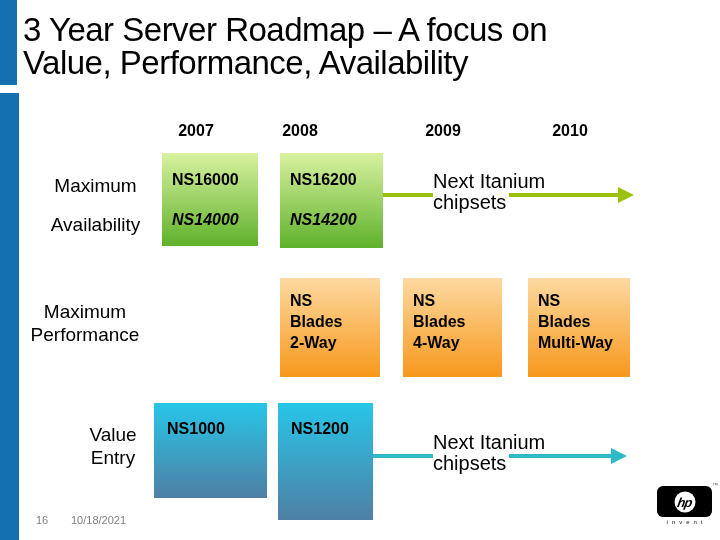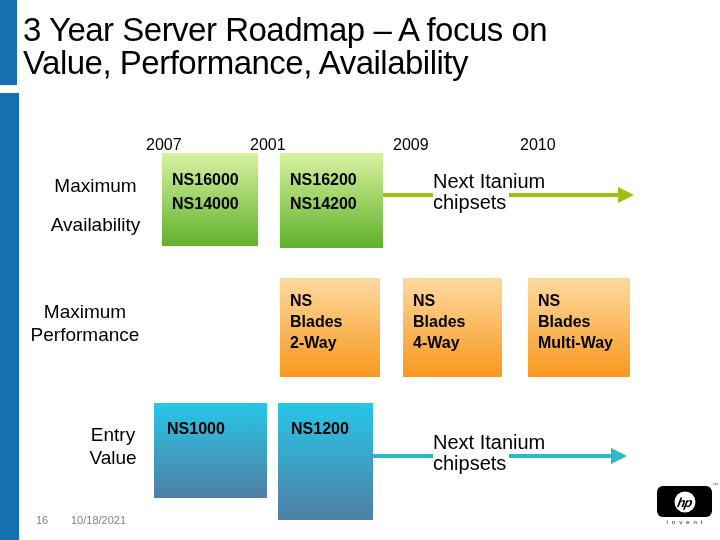--- a/index.html
+++ b/index.html
@@ -7,40 +7,40 @@
     position:relative; width:720px; height:540px; background:#ffffff;
     font-family:"Liberation Sans", sans-serif; overflow:hidden; color:#000;
   }
   
   .bar-top{position:absolute; left:0; top:0; width:17px; height:85px;}
   .bar-bottom{position:absolute; left:0; top:93px; width:19px; height:447px;}
   
   .title{position:absolute; left:23px; top:13px; width:680px;
     font-size:33px; line-height:33px; letter-spacing:-0.5px; color:#000;}
   
-  .year{position:absolute; top:136px; width:100px; text-align:left;
-    font-size:16px; font-weight:normal;}
+  .year{position:absolute; top:122px; width:100px; text-align:center;
+    font-size:16px; font-weight:bold;}
   .year-2007{left:146px;} .year-2008{left:250px;}
   .year-2009{left:393px;} .year-2010{left:520px;}
   
   .row-label{position:absolute; text-align:center; font-size:19px;}
   .label-availability{left:33px; top:166px; width:125px; line-height:39px;}
   .label-performance{left:10px; top:300px; width:150px; line-height:23px;}
   .label-entry{left:53px; top:423px; width:120px; line-height:23px;}
   
   .box{position:absolute; font-size:16px; font-weight:bold;}
   .box-green-1{left:162px; top:153px; width:96px;  height:93px;}
   .box-green-2{left:280px; top:153px; width:103px; height:95px;}
   .box-orange-1{left:280px; top:278px; width:100px; height:99px;}
   .box-orange-2{left:403px; top:278px; width:99px;  height:99px;}
   .box-orange-3{left:528px; top:278px; width:102px; height:99px;}
   .box-blue-1{left:154px; top:403px; width:113px; height:95px;}
   .box-blue-2{left:278px; top:403px; width:95px; height:117px;}
   .box-green-1 .inner, .box-green-2 .inner{padding:18px 20px 0 10px;}
-  .box-green-1 .l2, .box-green-2 .l2{margin-top:6px;}
+  .box-green-1 .l2, .box-green-2 .l2{margin-top:22px;font-style:italic;}
   .box-orange-1 .inner, .box-orange-2 .inner, .box-orange-3 .inner{padding:12px 2px 0 10px; line-height:21px;}
   .box-orange-1 .l3, .box-orange-2 .l3, .box-orange-3 .l3{}
   .box-blue-1 .inner, .box-blue-2 .inner{padding:17px 2px 0 13px;}
   
   .arrow-line{position:absolute; height:4px;}
   .arrow-head{position:absolute; width:0; height:0;
     border-top:8px solid transparent; border-bottom:8px solid transparent;
     border-left:16px solid #000;}
   .arrow-line-avail{left:383px; top:193px; width:237px;}
   .arrow-head-avail{left:618px; top:187px;}
@@ -74,21 +74,21 @@
 
   <div class="bar-top" style="background-color: rgb(20, 112, 176);"></div>
   <div class="bar-bottom" style="background-color: rgb(20, 112, 176);"></div>
 
   <div class="title">
     <div>3 Year Server Roadmap – A focus on</div>
     <div>Value, Performance, Availability</div>
   </div>
 
   <div class="year year-2007">2007</div>
-  <div class="year year-2008">2001</div>
+  <div class="year year-2008">2008</div>
   <div class="year year-2009">2009</div>
   <div class="year year-2010">2010</div>
 
   <div class="row-label label-availability">
     <div>Maximum</div>
     <div>Availability</div>
   </div>
   <div class="box box-green-1" style="background: linear-gradient(rgb(216, 242, 160), rgb(95, 177, 43));">
     <div class="inner">
       <div class="l1">NS16000</div>
@@ -128,22 +128,22 @@
   </div>
   <div class="box box-orange-3" style="background: linear-gradient(rgb(253, 217, 160), rgb(248, 152, 29));">
     <div class="inner">
       <div class="l1">NS</div>
       <div class="l2">Blades</div>
       <div class="l3">Multi-Way</div>
     </div>
   </div>
 
   <div class="row-label label-entry">
+    <div>Value</div>
     <div>Entry</div>
-    <div>Value</div>
   </div>
   <div class="box box-blue-1" style="background: linear-gradient(rgb(39, 198, 232), rgb(79, 127, 164));">
     <div class="inner">
       <div class="l1">NS1000</div>
     </div>
   </div>
   <div class="box box-blue-2" style="background: linear-gradient(rgb(39, 198, 232), rgb(79, 127, 164));">
     <div class="inner">
       <div class="l1">NS1200</div>
     </div>

